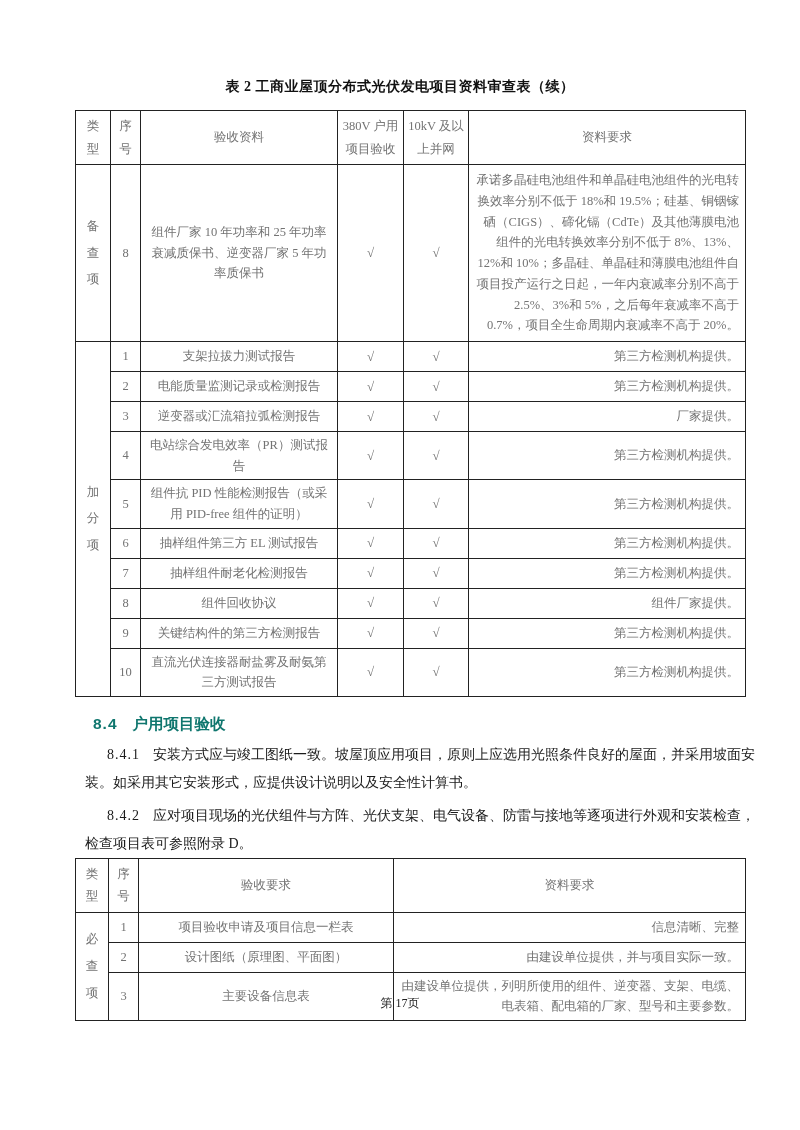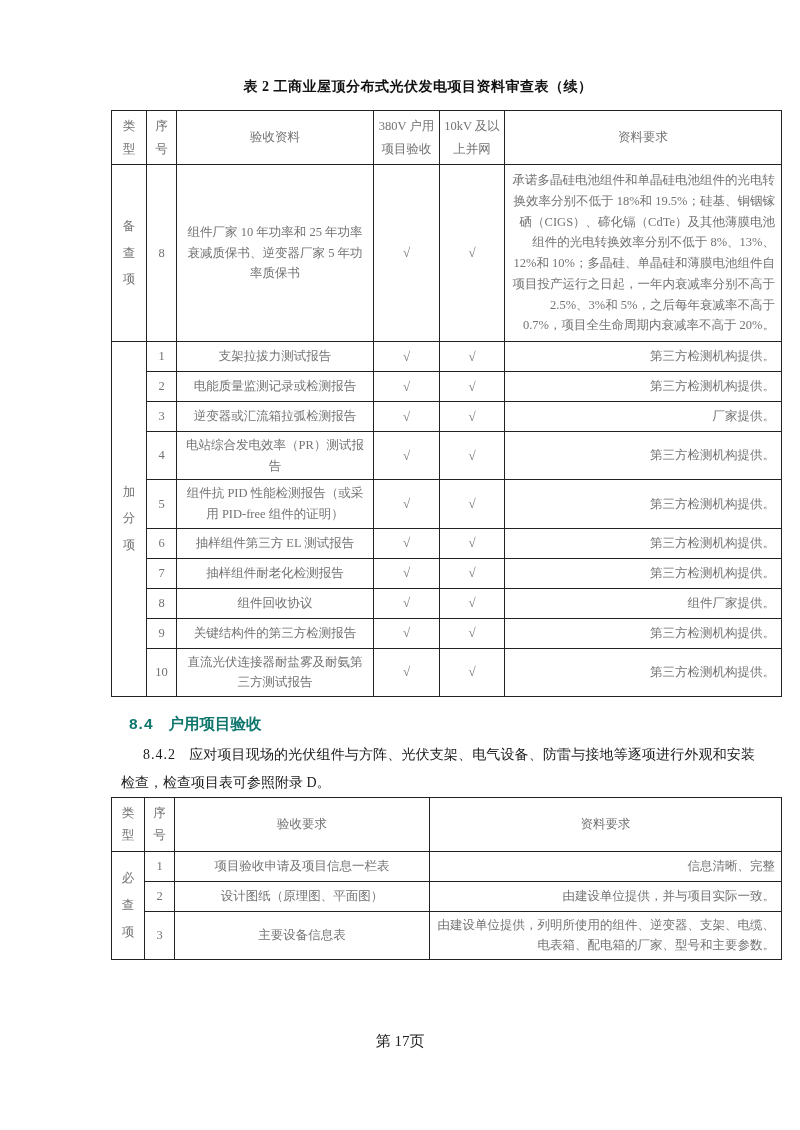--- a/index.html
+++ b/index.html
@@ -1,20 +1,20 @@
 <!DOCTYPE html>
 <html><head>
 <meta charset="utf-8">
 <style>
   * { margin: 0; padding: 0; box-sizing: border-box; }
   html, body { background: #f5f5f5; }
   body { font-family: "Liberation Serif", "DejaVu Serif", serif; color: #1b1b1b; }
   .page {
     width: 800px; height: 1130px; background: #ffffff; margin: 0 auto;
-    padding-top: 78px; position: relative; overflow: hidden; padding-left: 36px;
+    padding-top: 78px; position: relative; overflow: hidden;
   }
   .tbl-title {
     text-align: center; font-weight: bold; font-size: 14px; color: #111;
     letter-spacing: 0.5px;
   }
   .tbl-title.t2 { margin-bottom: 14px; }
   .tbl-title.t3 { margin-top: 14px; margin-bottom: 12px; }
 
   table.doc {
     border-collapse: collapse; table-layout: fixed;
@@ -51,22 +51,22 @@
   }
   .sec-h .hno { margin-right: 15px; letter-spacing: 1px; }
   .body-text { margin: 6px 45px 0 85px; }
   .para {
     font-size: 14px; line-height: 28px; text-indent: 22px;
     margin-top: 5px; text-align: justify;
   }
   .para .pno { margin-right: 13px; letter-spacing: 1px; }
 
   .page-footer {
-    position: absolute; left: 0; right: 0; top: 1032px;
-    text-align: center; font-size: 15px; color: #222;
+    position: absolute; left: 0; right: 0; top: 995px;
+    text-align: center; font-size: 12px; color: #222;
   }
 </style>
 </head>
 <body>
 
 <div class="page">
 
   <div class="tbl-title t2">表 2 工商业屋顶分布式光伏发电项目资料审查表（续）</div>
 
   <table class="doc">
@@ -178,20 +178,23 @@
       </tr>
     </tbody>
   </table>
 
   <h2 class="sec-h">
     <span class="hno">8.4</span><span>户用项目验收</span>
   </h2>
 
   <div class="body-text">
     <p class="para">
+      <span class="pno">8.4.1</span><span>安装方式应与竣工图纸一致。坡屋顶应用项目，原则上应选用光照条件良好的屋面，并采用坡面安装。如采用其它安装形式，应提供设计说明以及安全性计算书。</span>
+    </p>
+    <p class="para">
       <span class="pno">8.4.2</span><span>应对项目现场的光伏组件与方阵、光伏支架、电气设备、防雷与接地等逐项进行外观和安装检查，检查项目表可参照附录 D。</span>
     </p>
   </div>
 
 
   <table class="doc">
     <colgroup>
       <col style="width:33px">
         <col style="width:30px">
         <col style="width:255px">

